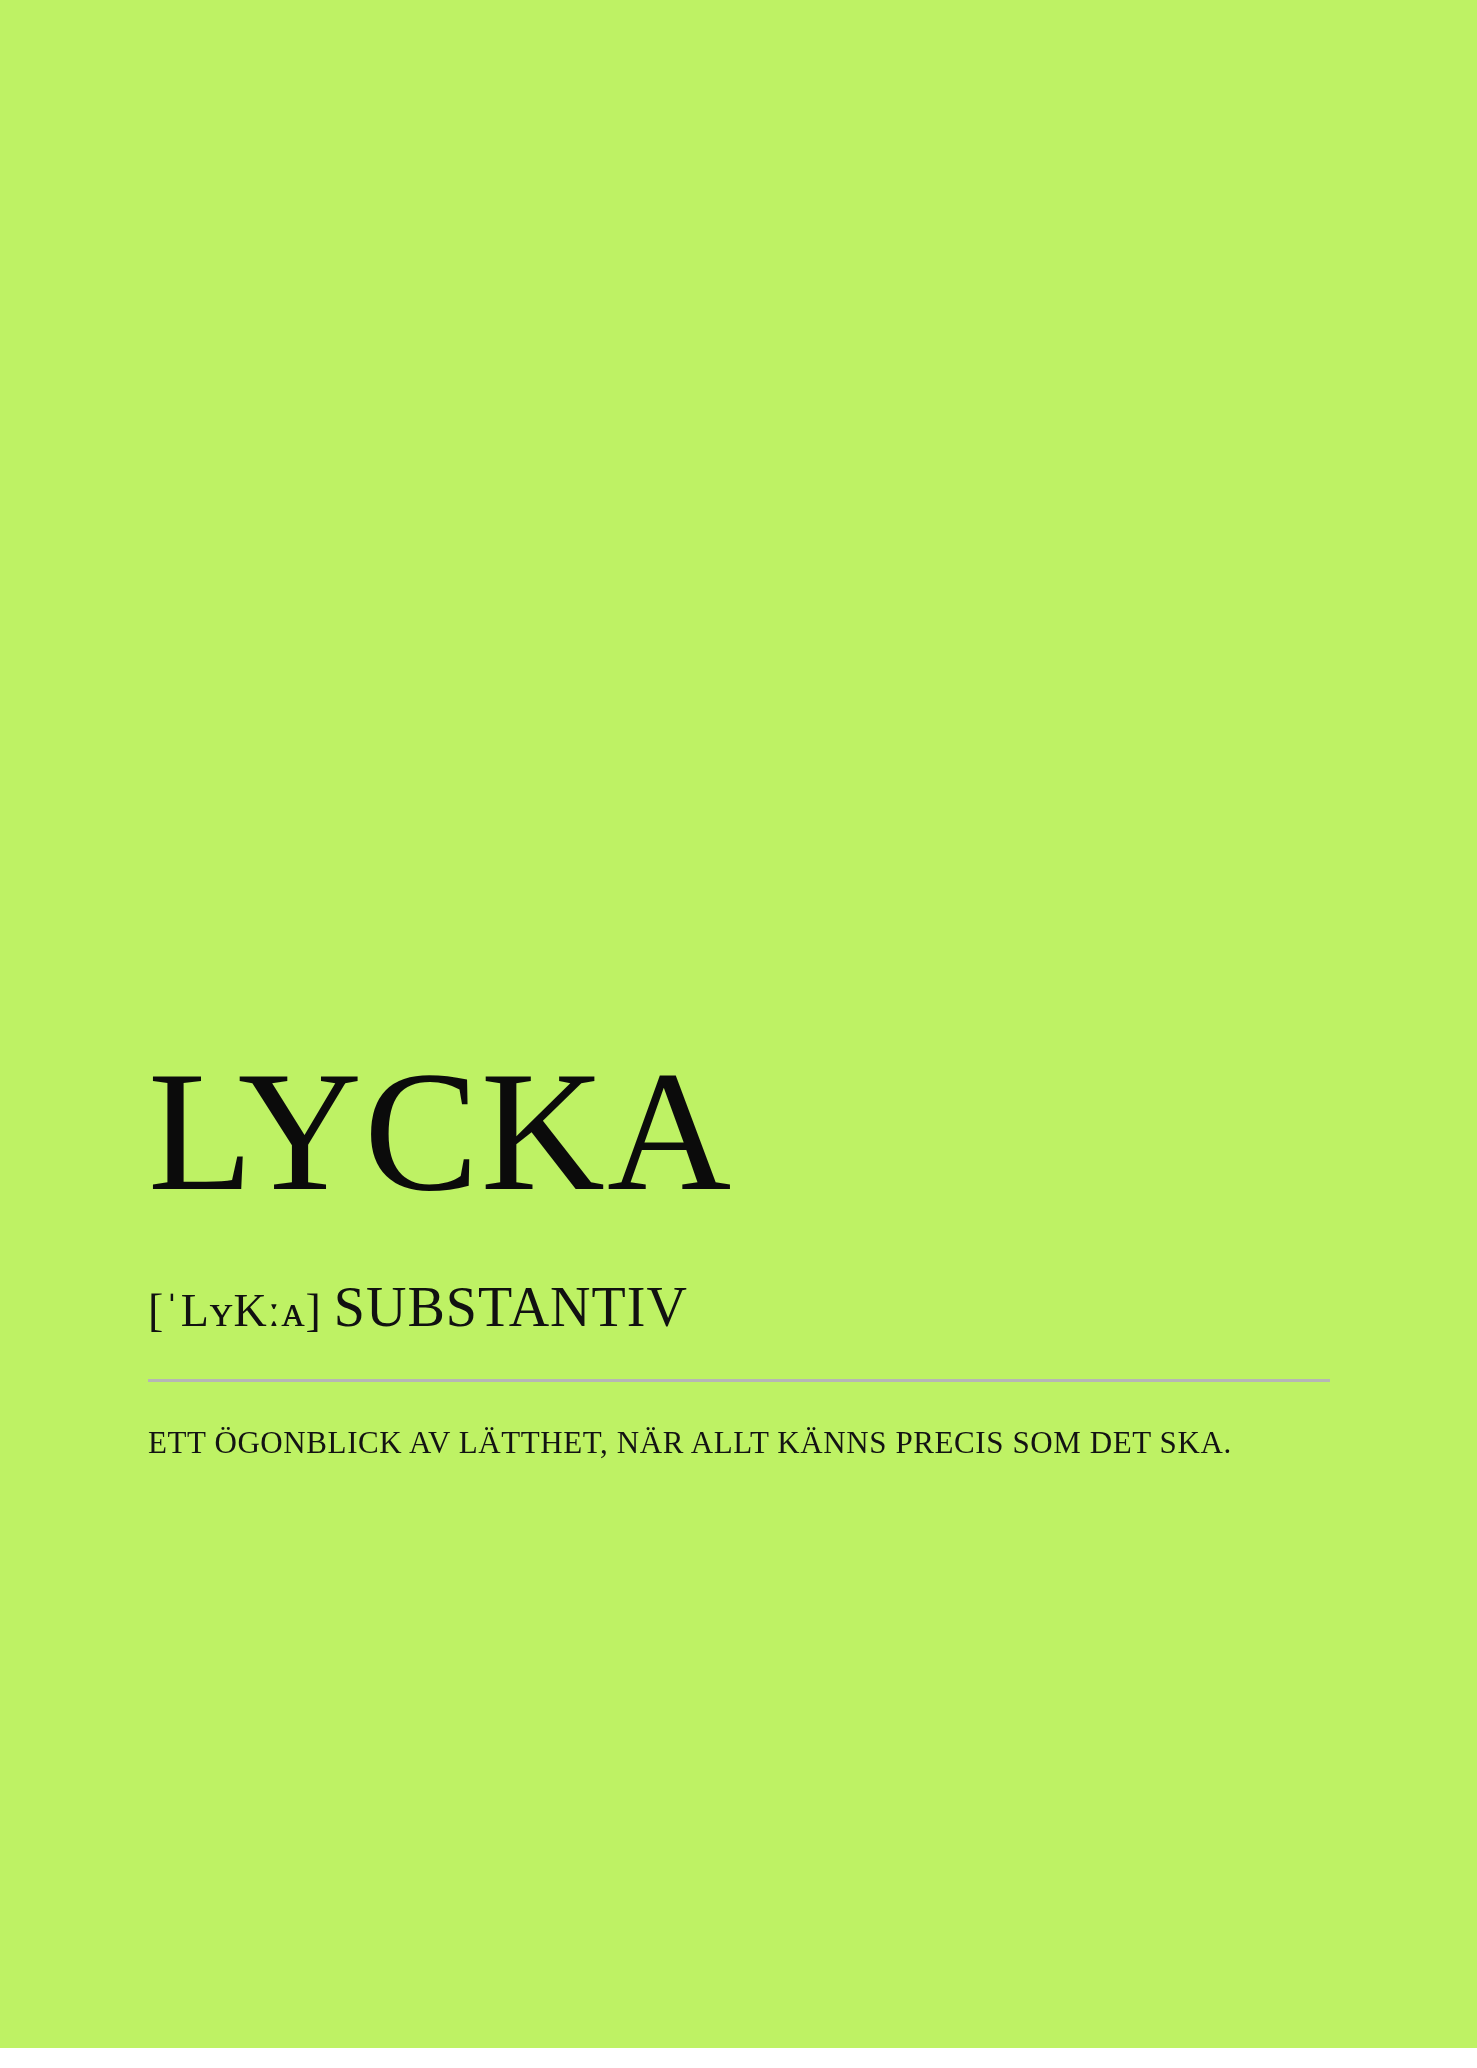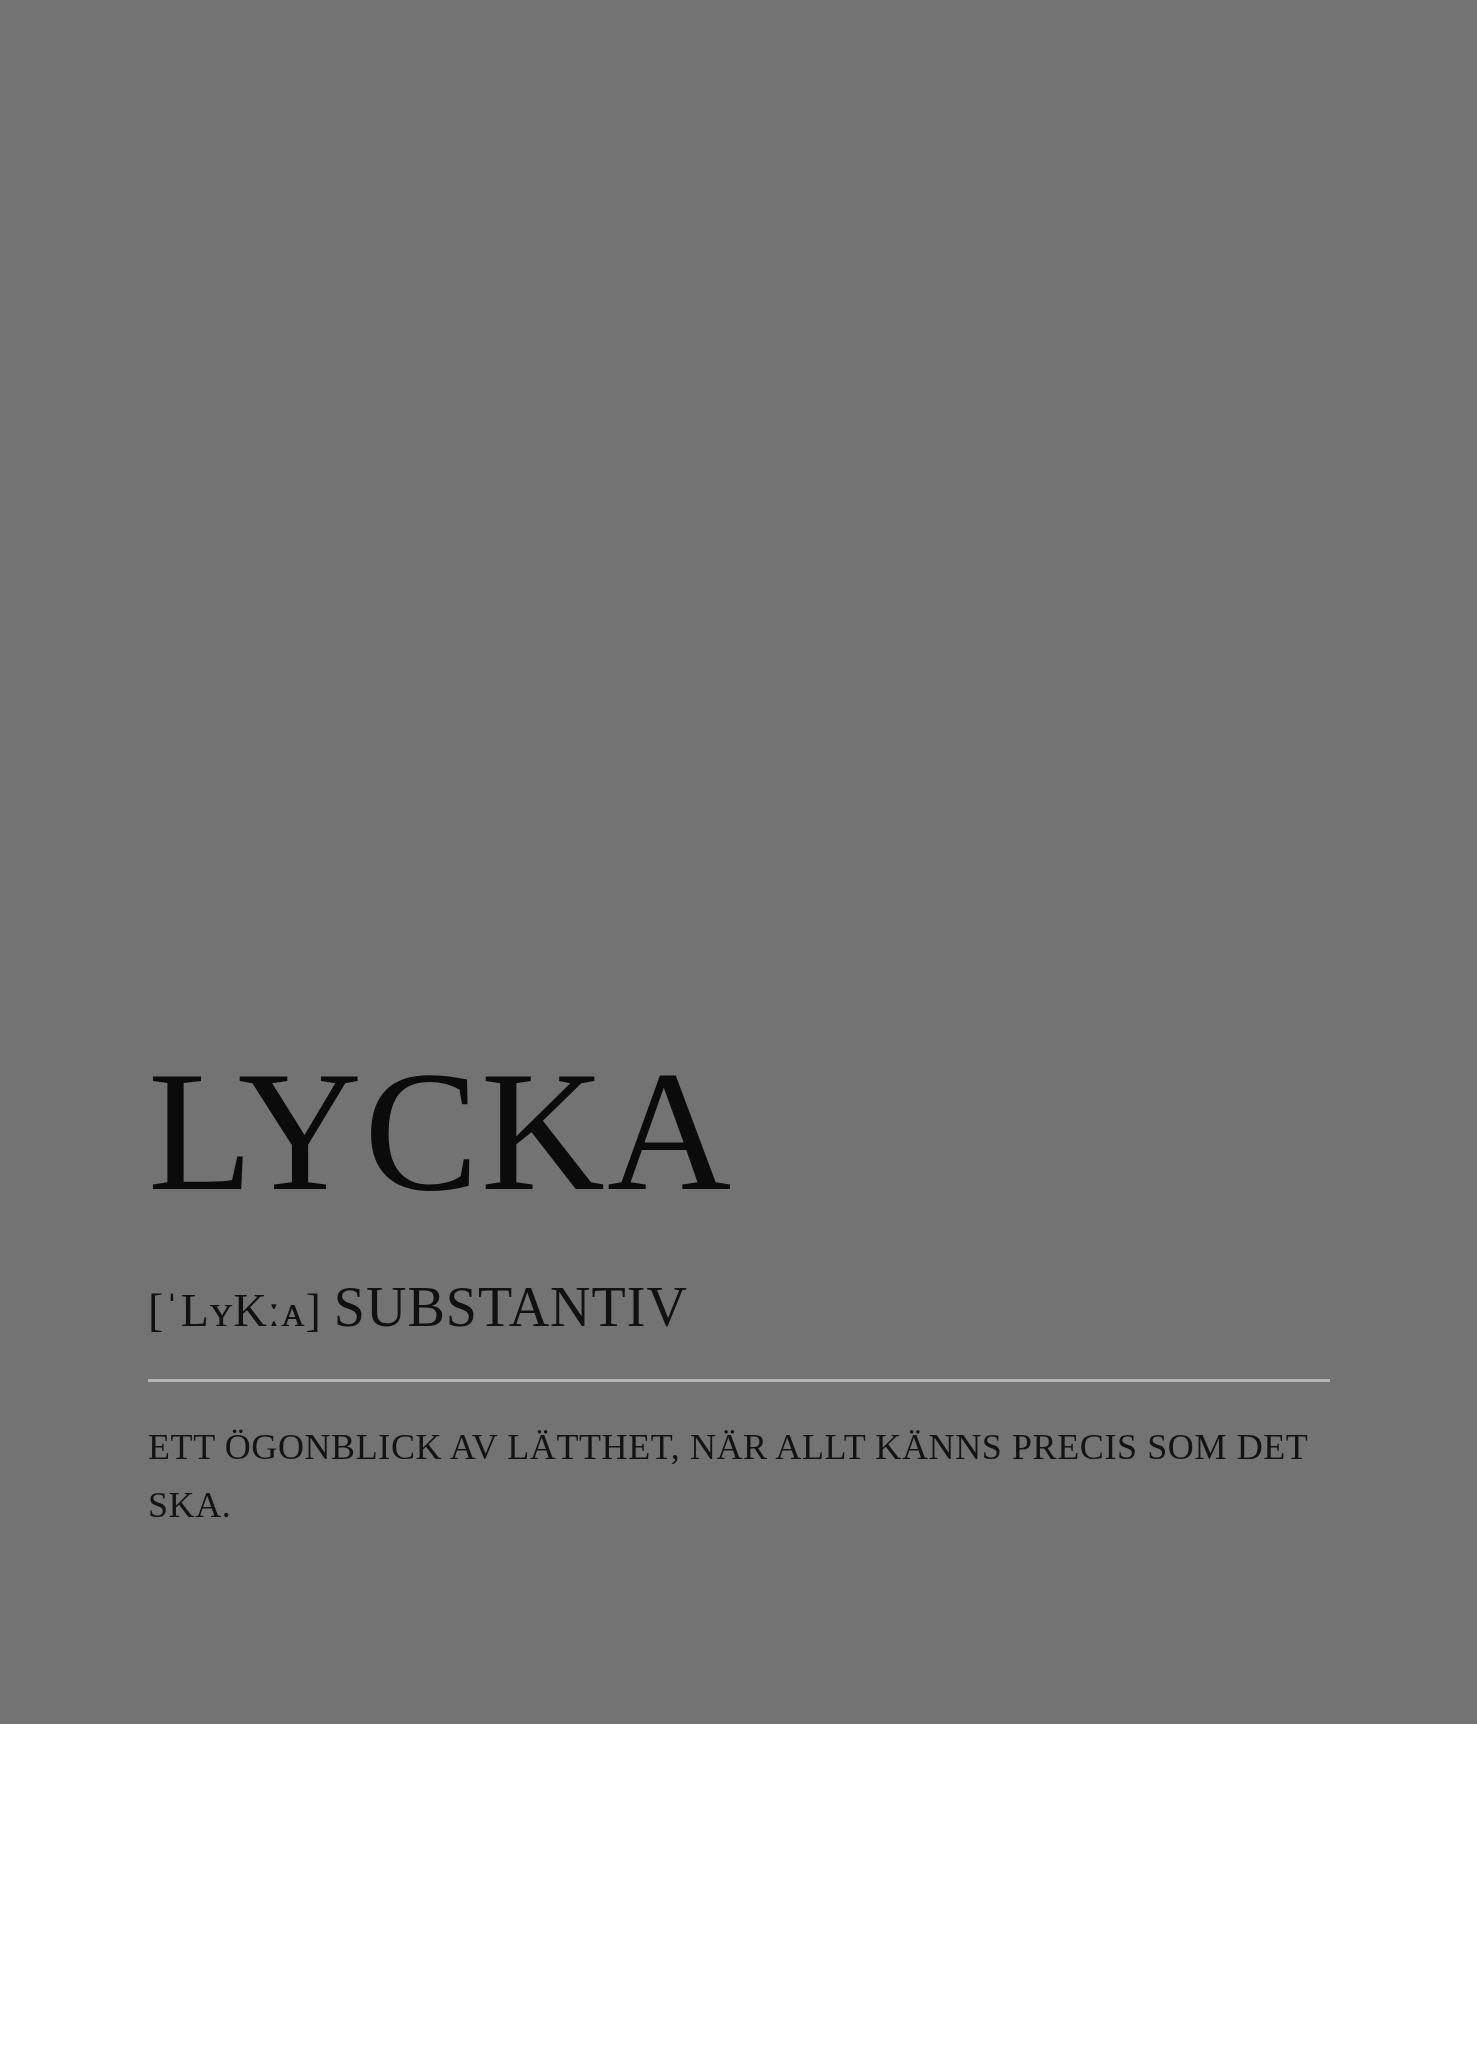--- a/index.html
+++ b/index.html
@@ -14,22 +14,22 @@
     font-family: "Liberation Serif", serif;
     color: #111111;
     overflow: hidden;
   }
 
   .poster {
     position: absolute;
     left: 0;
     top: 0;
     width: 1477px;
-    height: 1724px;
-    background: #737373;
+    height: 2048px;
+    background: #bef264;
   }
 
   .content {
     position: absolute;
     left: 148px;
     top: 1045px;
     width: 1182px;
   }
 
   .word {
@@ -64,21 +64,21 @@
   .rule {
     margin-top: 44px;
     width: 1182px;
     height: 3px;
     background: #b6b6b6;
   }
 
   .definition {
     margin-top: 36px;
     font-family: "Liberation Serif", serif;
-    font-size: 36px;
+    font-size: 31px;
     line-height: 1.62;
     letter-spacing: 0.6px;
     color: #131313;
   }
   .definition .line {
     display: block;
     white-space: nowrap;
   }
   .definition .line.wrapline {
     white-space: normal;

